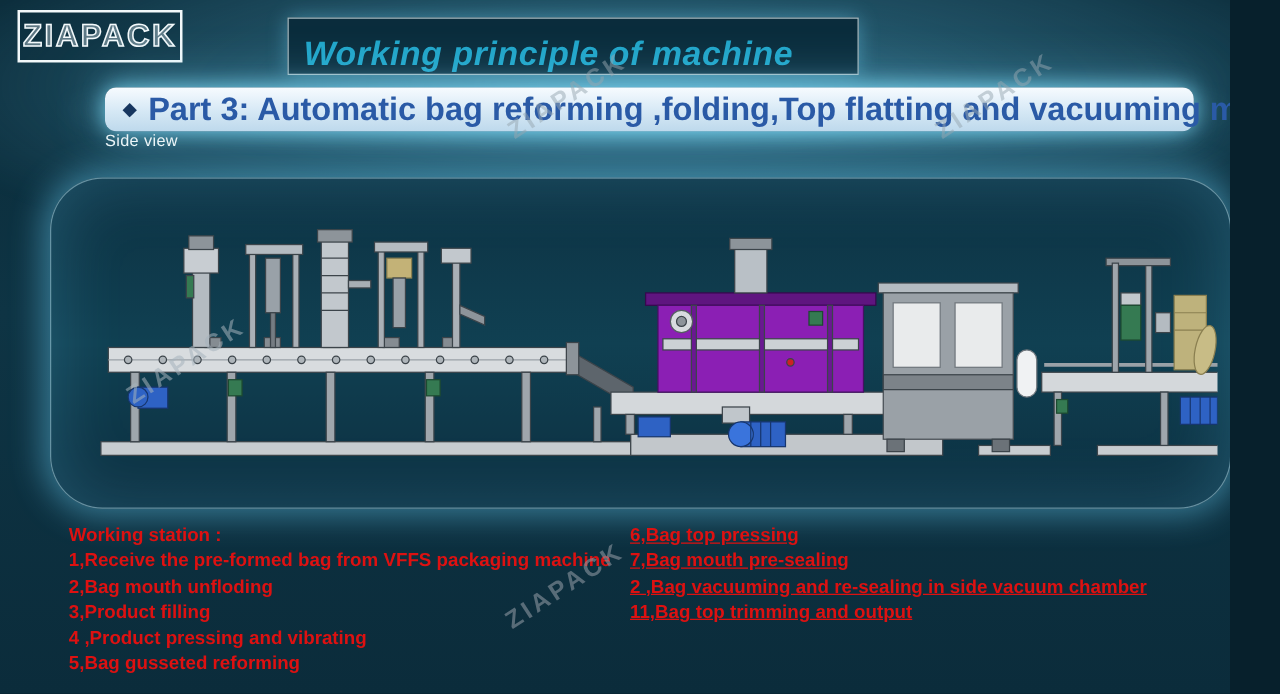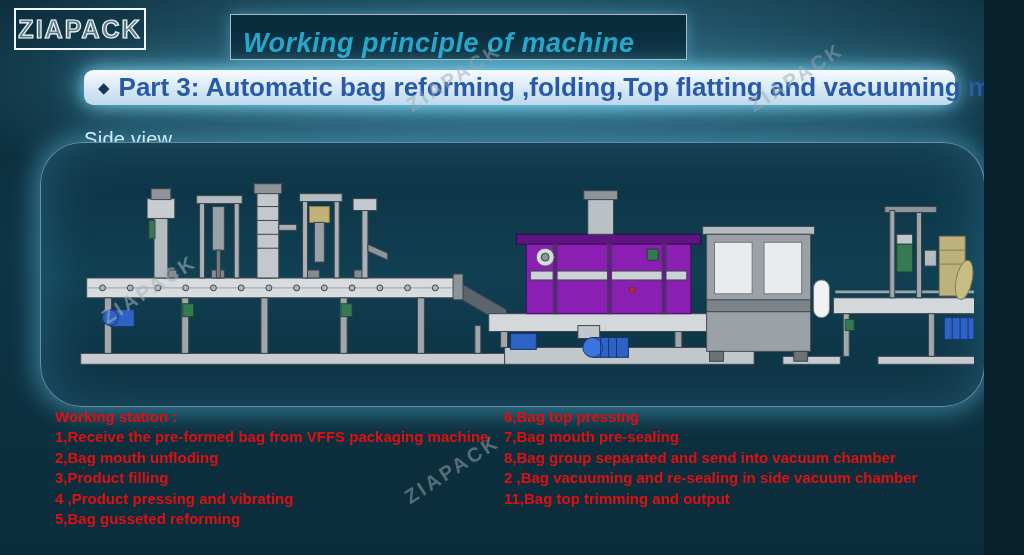--- a/index.html
+++ b/index.html
@@ -44,22 +44,22 @@
     position:absolute; left:84px; top:70px; width:871px; height:35px;
     border-radius:9px;
     background:linear-gradient(180deg,#f7fbff,#d5e8f5 55%,#bed9ec);
     box-shadow:0 0 18px rgba(130,225,255,.85), 0 0 44px rgba(130,225,255,.4);
     display:flex; align-items:center; padding-left:14px; gap:9px;
   }
   .subtitle-bullet { color:#17365f; font-size:15px; line-height:1; }
   .subtitle-text { color:#2a5aa6; font-size:26px; font-weight:700; white-space:nowrap; }
 
   .side-view-label {
-    position:absolute; left:84px; top:128px;
-    color:#eef6f8; font-size:20px; letter-spacing:.3px;
+    position:absolute; left:84px; top:105px;
+    color:#eef6f8; font-size:13px; letter-spacing:.3px;
   }
 
   .machine-panel {
     position:absolute; left:40px; top:142px; width:945px; height:265px;
     border-radius:42px;
     background:linear-gradient(180deg,#0d3243,#104052 50%,#0c2f40);
     border:1px solid rgba(190,240,255,.5);
     box-shadow:0 0 26px 5px rgba(110,215,255,.45), inset 0 0 55px rgba(110,215,255,.22);
     overflow:hidden;
   }
@@ -69,24 +69,24 @@
     position:absolute; z-index:5; pointer-events:none;
     font-weight:700; font-size:20px; letter-spacing:3px;
     color:rgba(165,178,188,.55);
     transform:rotate(-33deg);
   }
   .wm1 { left:95px;  top:278px; }
   .wm2 { left:400px; top:66px;  color:rgba(150,165,175,.5); }
   .wm3 { left:742px; top:66px;  color:rgba(150,165,175,.5); }
   .wm4 { left:398px; top:458px; color:rgba(140,150,160,.6); }
 
-  .stations { position:absolute; top:409px; color:#dd1111; font-weight:700; font-size:15px; }
+  .stations { position:absolute; top:421px; color:#dd1111; font-weight:700; font-size:15px; }
   .stations .line { margin-bottom:4.6px; white-space:nowrap; line-height:15.8px; }
   .col-left  { left:55px; }
-  .col-right { left:504px; }
+  .col-right { left:504px;text-decoration:underline; }
 </style>
 </head>
 <body>
 
 <div class="slide">
 
   <div class="top-glow"></div>
   <div class="subtitle-glow"></div>
 
   <div class="logo">
@@ -267,18 +267,17 @@
     <div class="line">1,Receive the pre-formed bag from VFFS packaging machine</div>
     <div class="line">2,Bag mouth unfloding</div>
     <div class="line">3,Product filling</div>
     <div class="line">4 ,Product pressing and vibrating</div>
     <div class="line">5,Bag gusseted reforming</div>
   </div>
 
   <div class="stations col-right">
     <div class="line">6,Bag top pressing</div>
     <div class="line">7,Bag mouth pre-sealing</div>
-    <div class="line">8,Bag group separated and send into vacuum chamber</div>
     <div class="line">2 ,Bag vacuuming and re-sealing in side vacuum chamber</div>
     <div class="line">11,Bag top trimming and output</div>
   </div>
 
 </div>
 
 </body></html>

